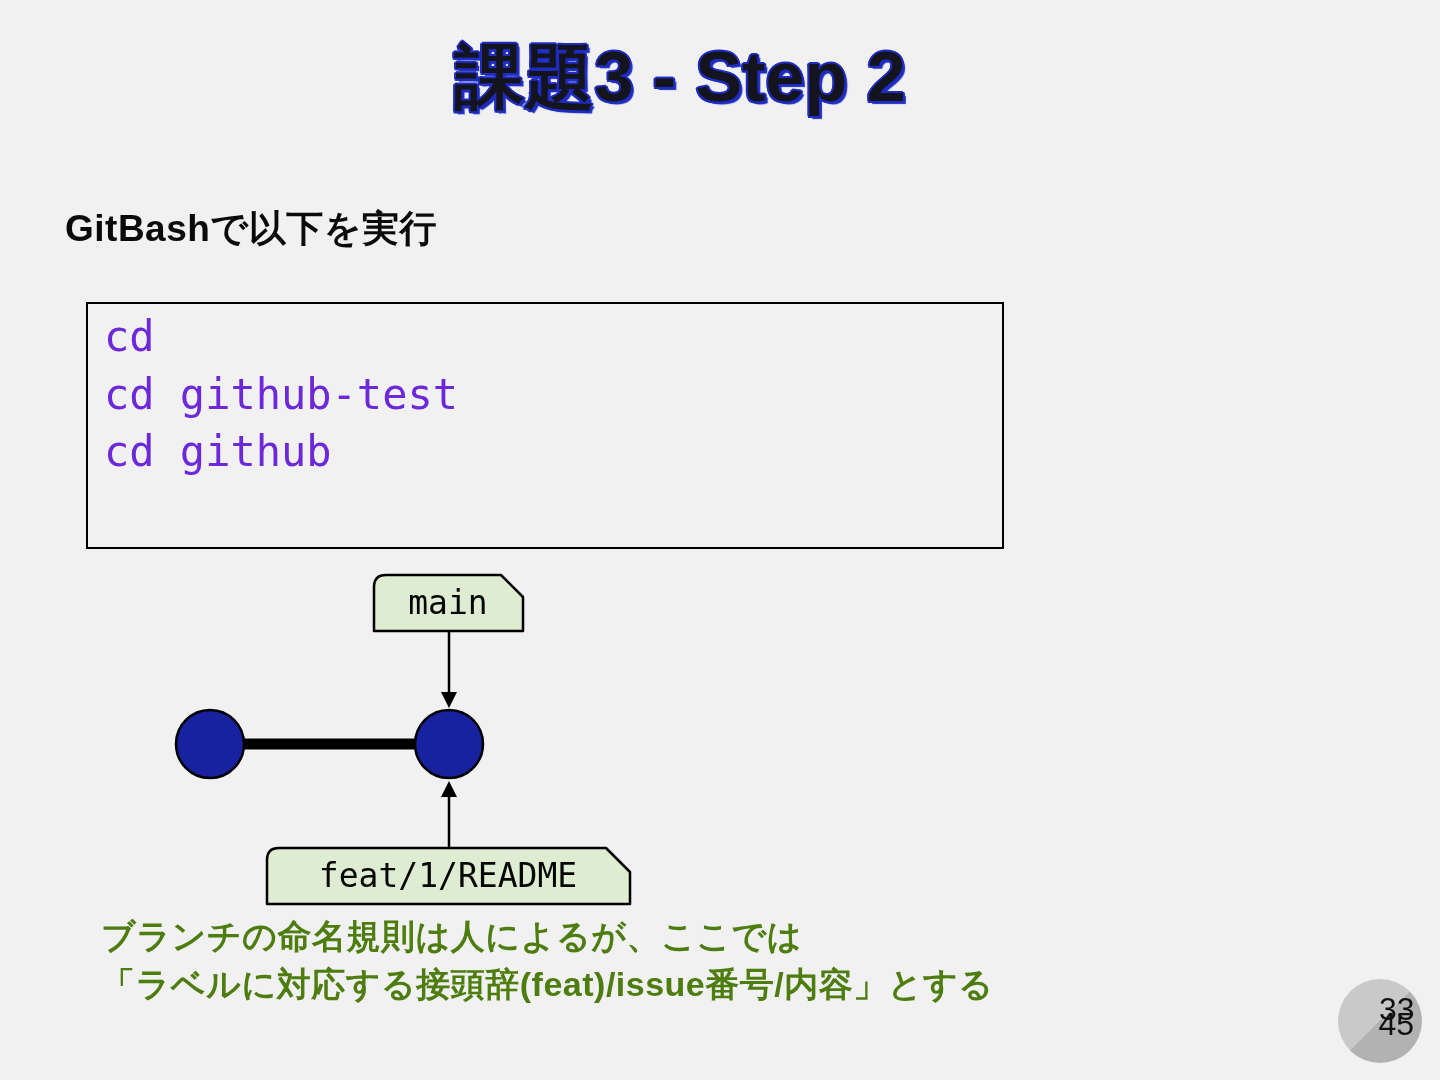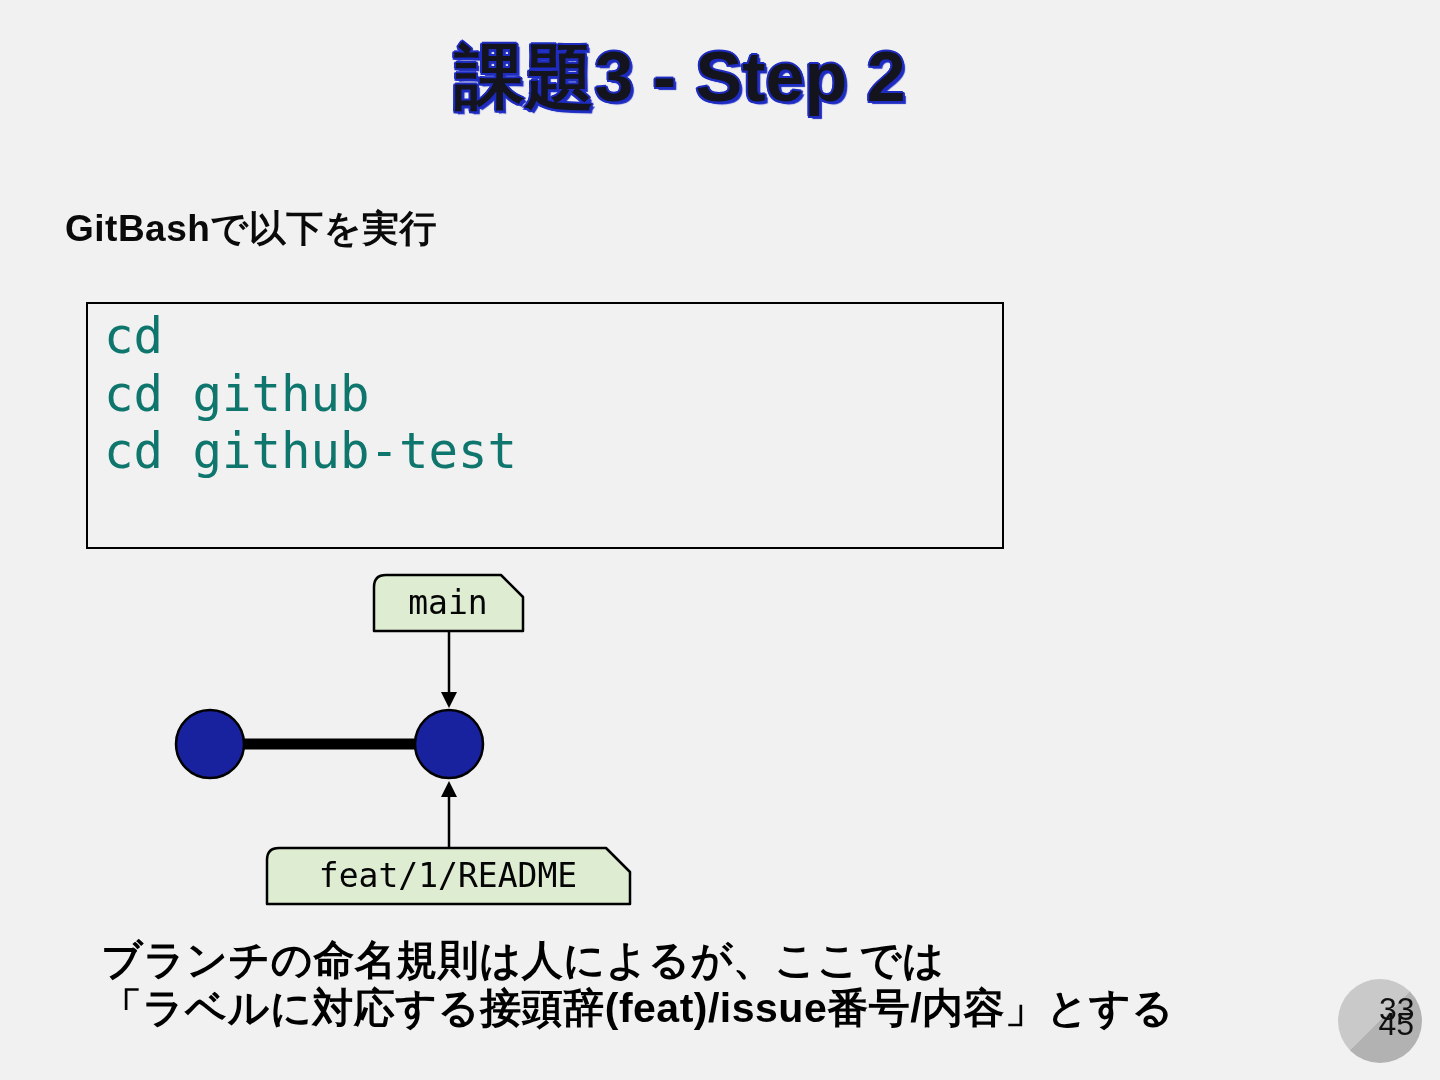--- a/index.html
+++ b/index.html
@@ -47,23 +47,23 @@
     left: 86px;
     top: 302px;
     width: 898px;
     height: 239px;
     border: 2px solid #000;
     padding: 4px 0 0 16px;
     background: transparent;
   }
   .code-line {
     font-family: "DejaVu Sans Mono", "Liberation Mono", monospace;
-    font-size: 49px;
+    font-size: 42px;
     line-height: 57.5px;
-    color: #0f766e;
+    color: #6d28d9;
     white-space: pre;
   }
 
   .diagram {
     position: absolute;
     left: 150px;
     top: 560px;
   }
   .tag-shape {
     fill: #deecd2;
@@ -77,24 +77,24 @@
     fill: #050505;
   }
   .arrow-line { stroke: #000; stroke-width: 2.5; }
   .arrow-head { fill: #000; }
   .commit-edge { stroke: #000; stroke-width: 11; }
   .commit-node { fill: #18219e; stroke: #000; stroke-width: 2.5; }
 
   .note {
     position: absolute;
     left: 101px;
-    top: 936px;
-    font-size: 41px;
+    top: 912px;
+    font-size: 34px;
     font-weight: bold;
-    color: #000000;
+    color: #4d7c0f;
     line-height: 48px;
     letter-spacing: 0.5px;
   }
 
   .page-badge {
     position: absolute;
     left: 1338px;
     top: 979px;
     width: 84px;
     height: 84px;
@@ -121,22 +121,22 @@
 <body>
 
 <div class="slide">
 
   <h1 class="slide-title">課題3 - Step 2</h1>
 
   <div class="subtitle">GitBashで以下を実行</div>
 
   <div class="code-box">
     <div class="code-line">cd</div>
+    <div class="code-line">cd github-test</div>
     <div class="code-line">cd github</div>
-    <div class="code-line">cd github-test</div>
   </div>
 
   <svg class="diagram" width="550" height="360" viewBox="0 0 550 360">
 
     <line class="arrow-line" x1="299" y1="71" x2="299" y2="134"></line>
     <polygon class="arrow-head" points="291,132 307,132 299,148"></polygon>
 
     <line class="arrow-line" x1="299" y1="288" x2="299" y2="235"></line>
     <polygon class="arrow-head" points="291,237 307,237 299,221"></polygon>
 

